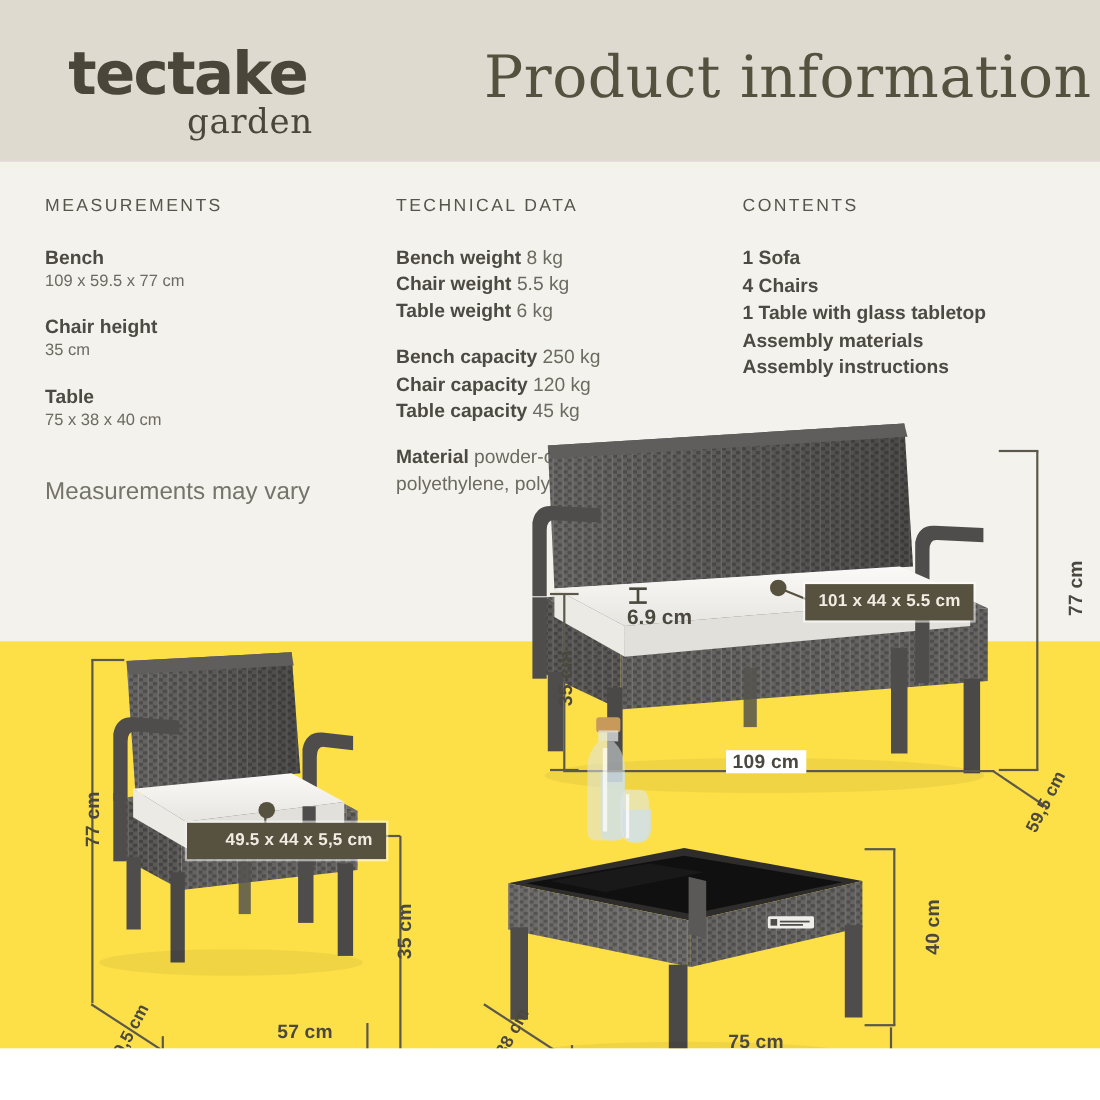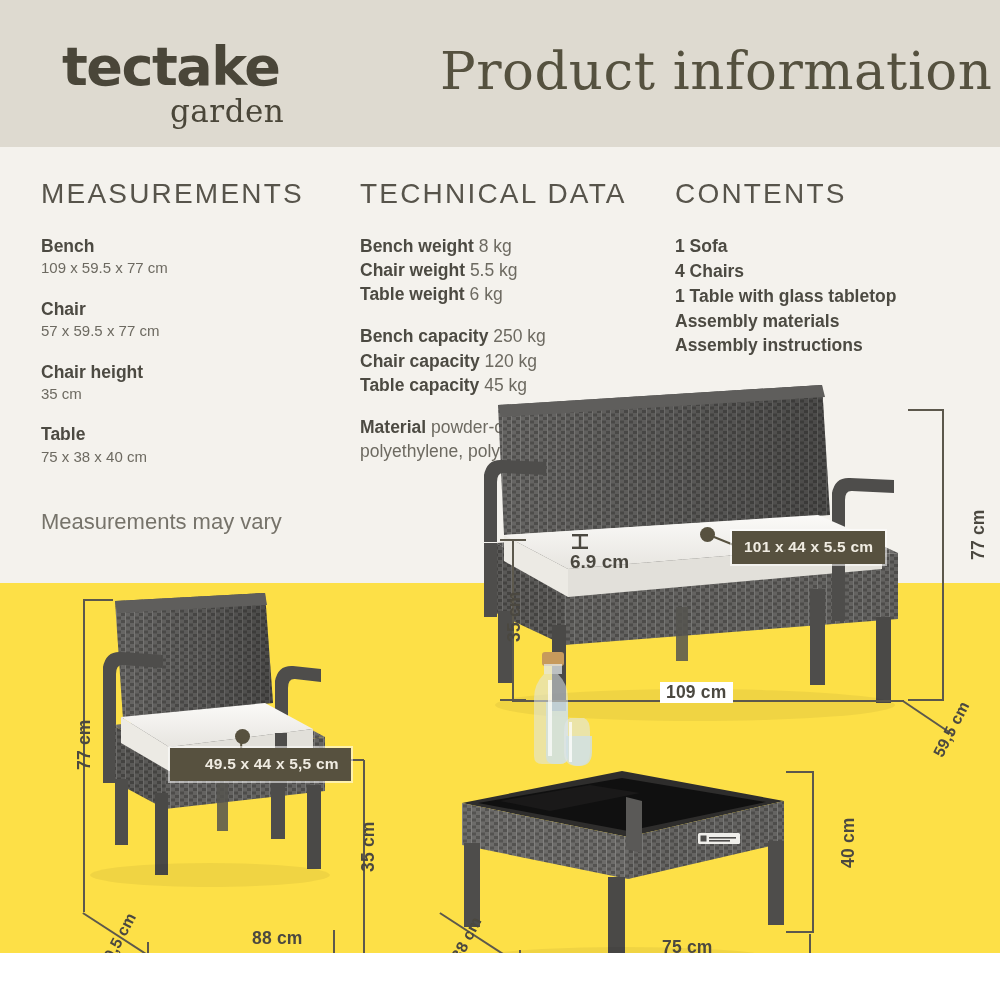--- a/index.html
+++ b/index.html
@@ -46,21 +46,21 @@
     white-space:nowrap;
   }
 
   
   .col{position:absolute;}
   .col-measurements{left:41px;top:180px;width:300px;}
   .col-technical{left:360px;top:180px;width:310px;}
   .col-contents{left:675px;top:180px;width:300px;}
 
   .col-head{
-    font-size:28px;
+    font-size:16px;
     letter-spacing:2.2px;
     color:#57544b;
     font-weight:normal;
     margin:0 0 26px 0;
     line-height:1;
   }
   .grp{margin-bottom:18px;}
   .grp:last-child{margin-bottom:0;}
   .lbl{font-size:17.5px;font-weight:bold;color:#4c4a42;line-height:1.38;}
   .val{font-size:15px;font-weight:normal;color:#6d6a61;line-height:1.38;}
@@ -119,24 +119,20 @@
   </div>
 
   <div class="page-title">Product information</div>
 
   <div class="col col-measurements">
     <div class="col-head">MEASUREMENTS</div>
 
     <div class="grp">
       <div class="lbl">Bench</div>
       <div class="val">109 x 59.5 x 77 cm</div>
-    </div>
-    <div class="grp">
-      <div class="lbl">Chair</div>
-      <div class="val">57 x 59.5 x 77 cm</div>
     </div>
     <div class="grp">
       <div class="lbl">Chair height</div>
       <div class="val">35 cm</div>
     </div>
     <div class="grp">
       <div class="lbl">Table</div>
       <div class="val">75 x 38 x 40 cm</div>
     </div>
 
@@ -324,21 +320,21 @@
     <div class="dimline dimv" style="left:83px;top:600px;height:312px;"></div>
     <div class="dimline dimh" style="left:83px;top:599px;width:30px;"></div>
     <div class="dimtxt rot" style="left:74px;top:770px;transform:rotate(-90deg);">77 cm</div>
 
     <div class="leader" style="left:83px;top:912px;width:75px;transform:rotate(33deg);background:#5c584c;height:1.6px;"></div>
     <div class="dimtxt rot" style="left:96px;top:963px;transform:rotate(-62deg);font-size:16px;">59,5 cm</div>
 
     <div class="dimline dimh" style="left:148px;top:953px;width:186px;"></div>
     <div class="dimline dimv" style="left:147px;top:942px;height:24px;"></div>
     <div class="dimline dimv" style="left:333px;top:930px;height:24px;"></div>
-    <div class="dimtxt" style="left:252px;top:928px;">88 cm</div>
+    <div class="dimtxt" style="left:252px;top:928px;">57 cm</div>
 
     <div class="dimline dimv" style="left:363px;top:760px;height:196px;"></div>
     <div class="dimline dimh" style="left:336px;top:759px;width:28px;"></div>
     <div class="dimtxt rot" style="left:358px;top:872px;transform:rotate(-90deg);">35 cm</div>
 
     <div class="dot" style="left:235px;top:729px;"></div>
     <div class="leader" style="left:241px;top:737px;width:20px;transform:rotate(90deg);"></div>
     <div class="chip" style="left:170px;top:748px;padding-left:35px;">49.5 x 44 x 5,5 cm</div>
   </div>
 

